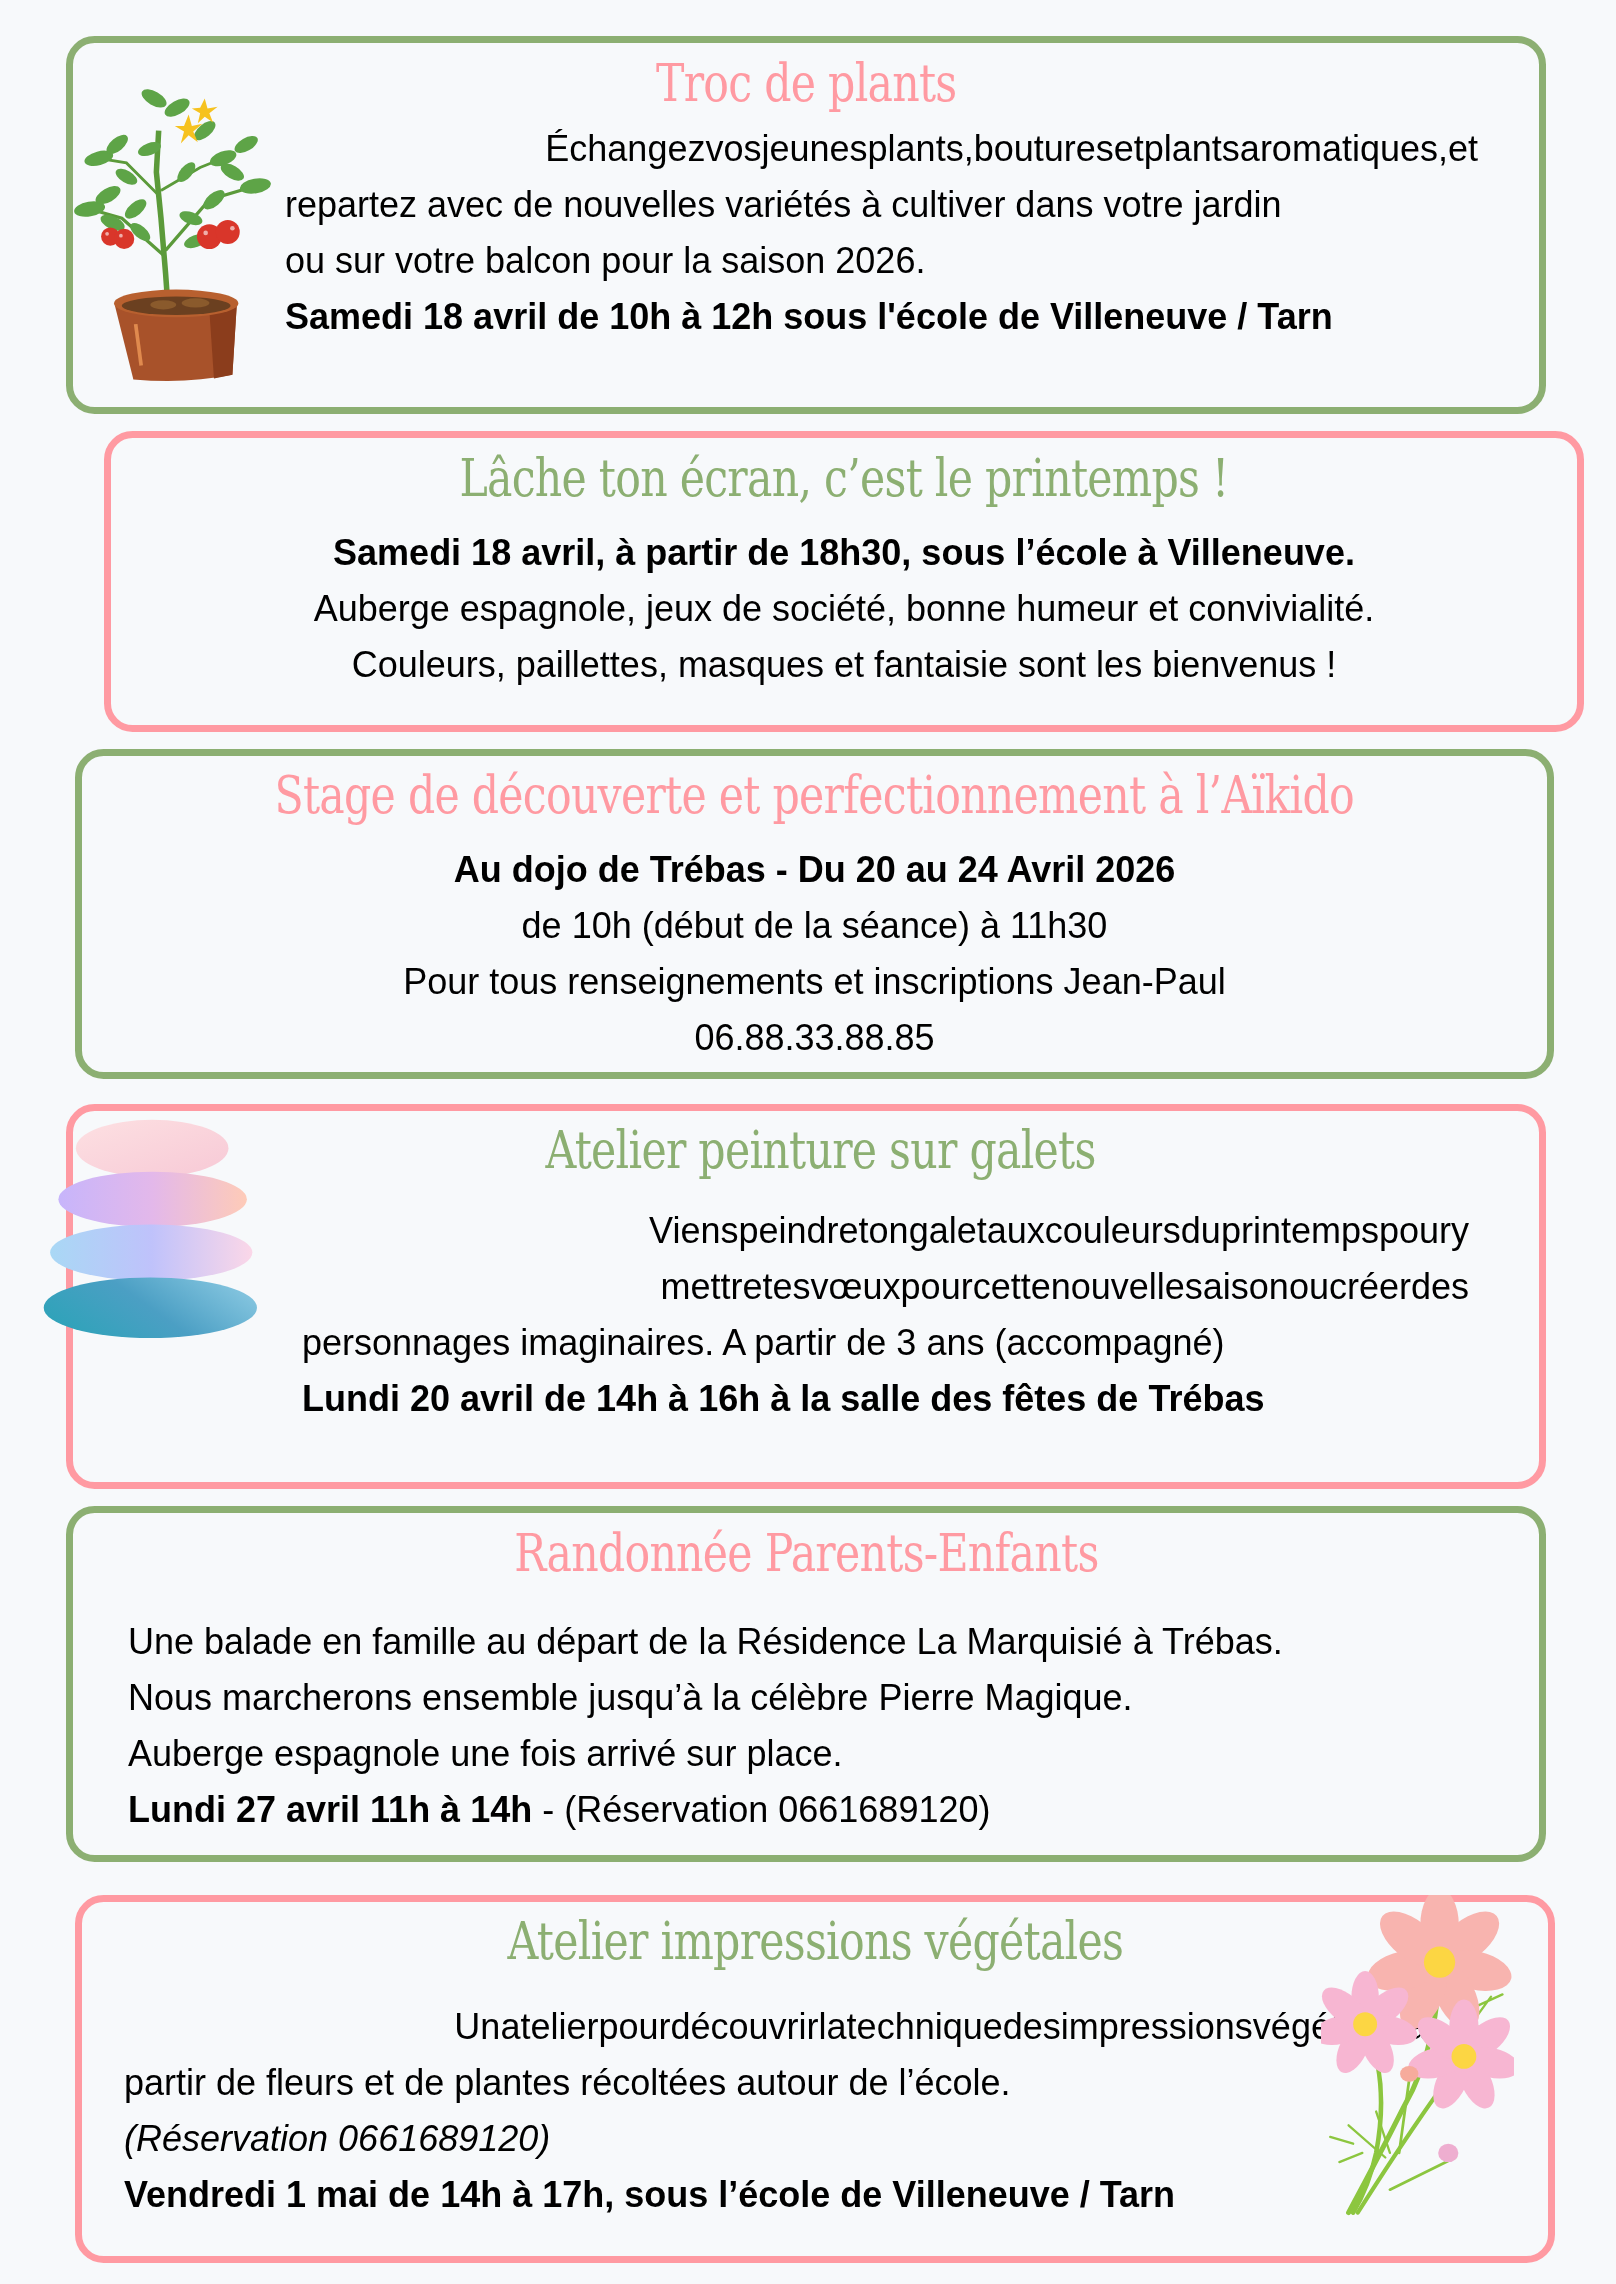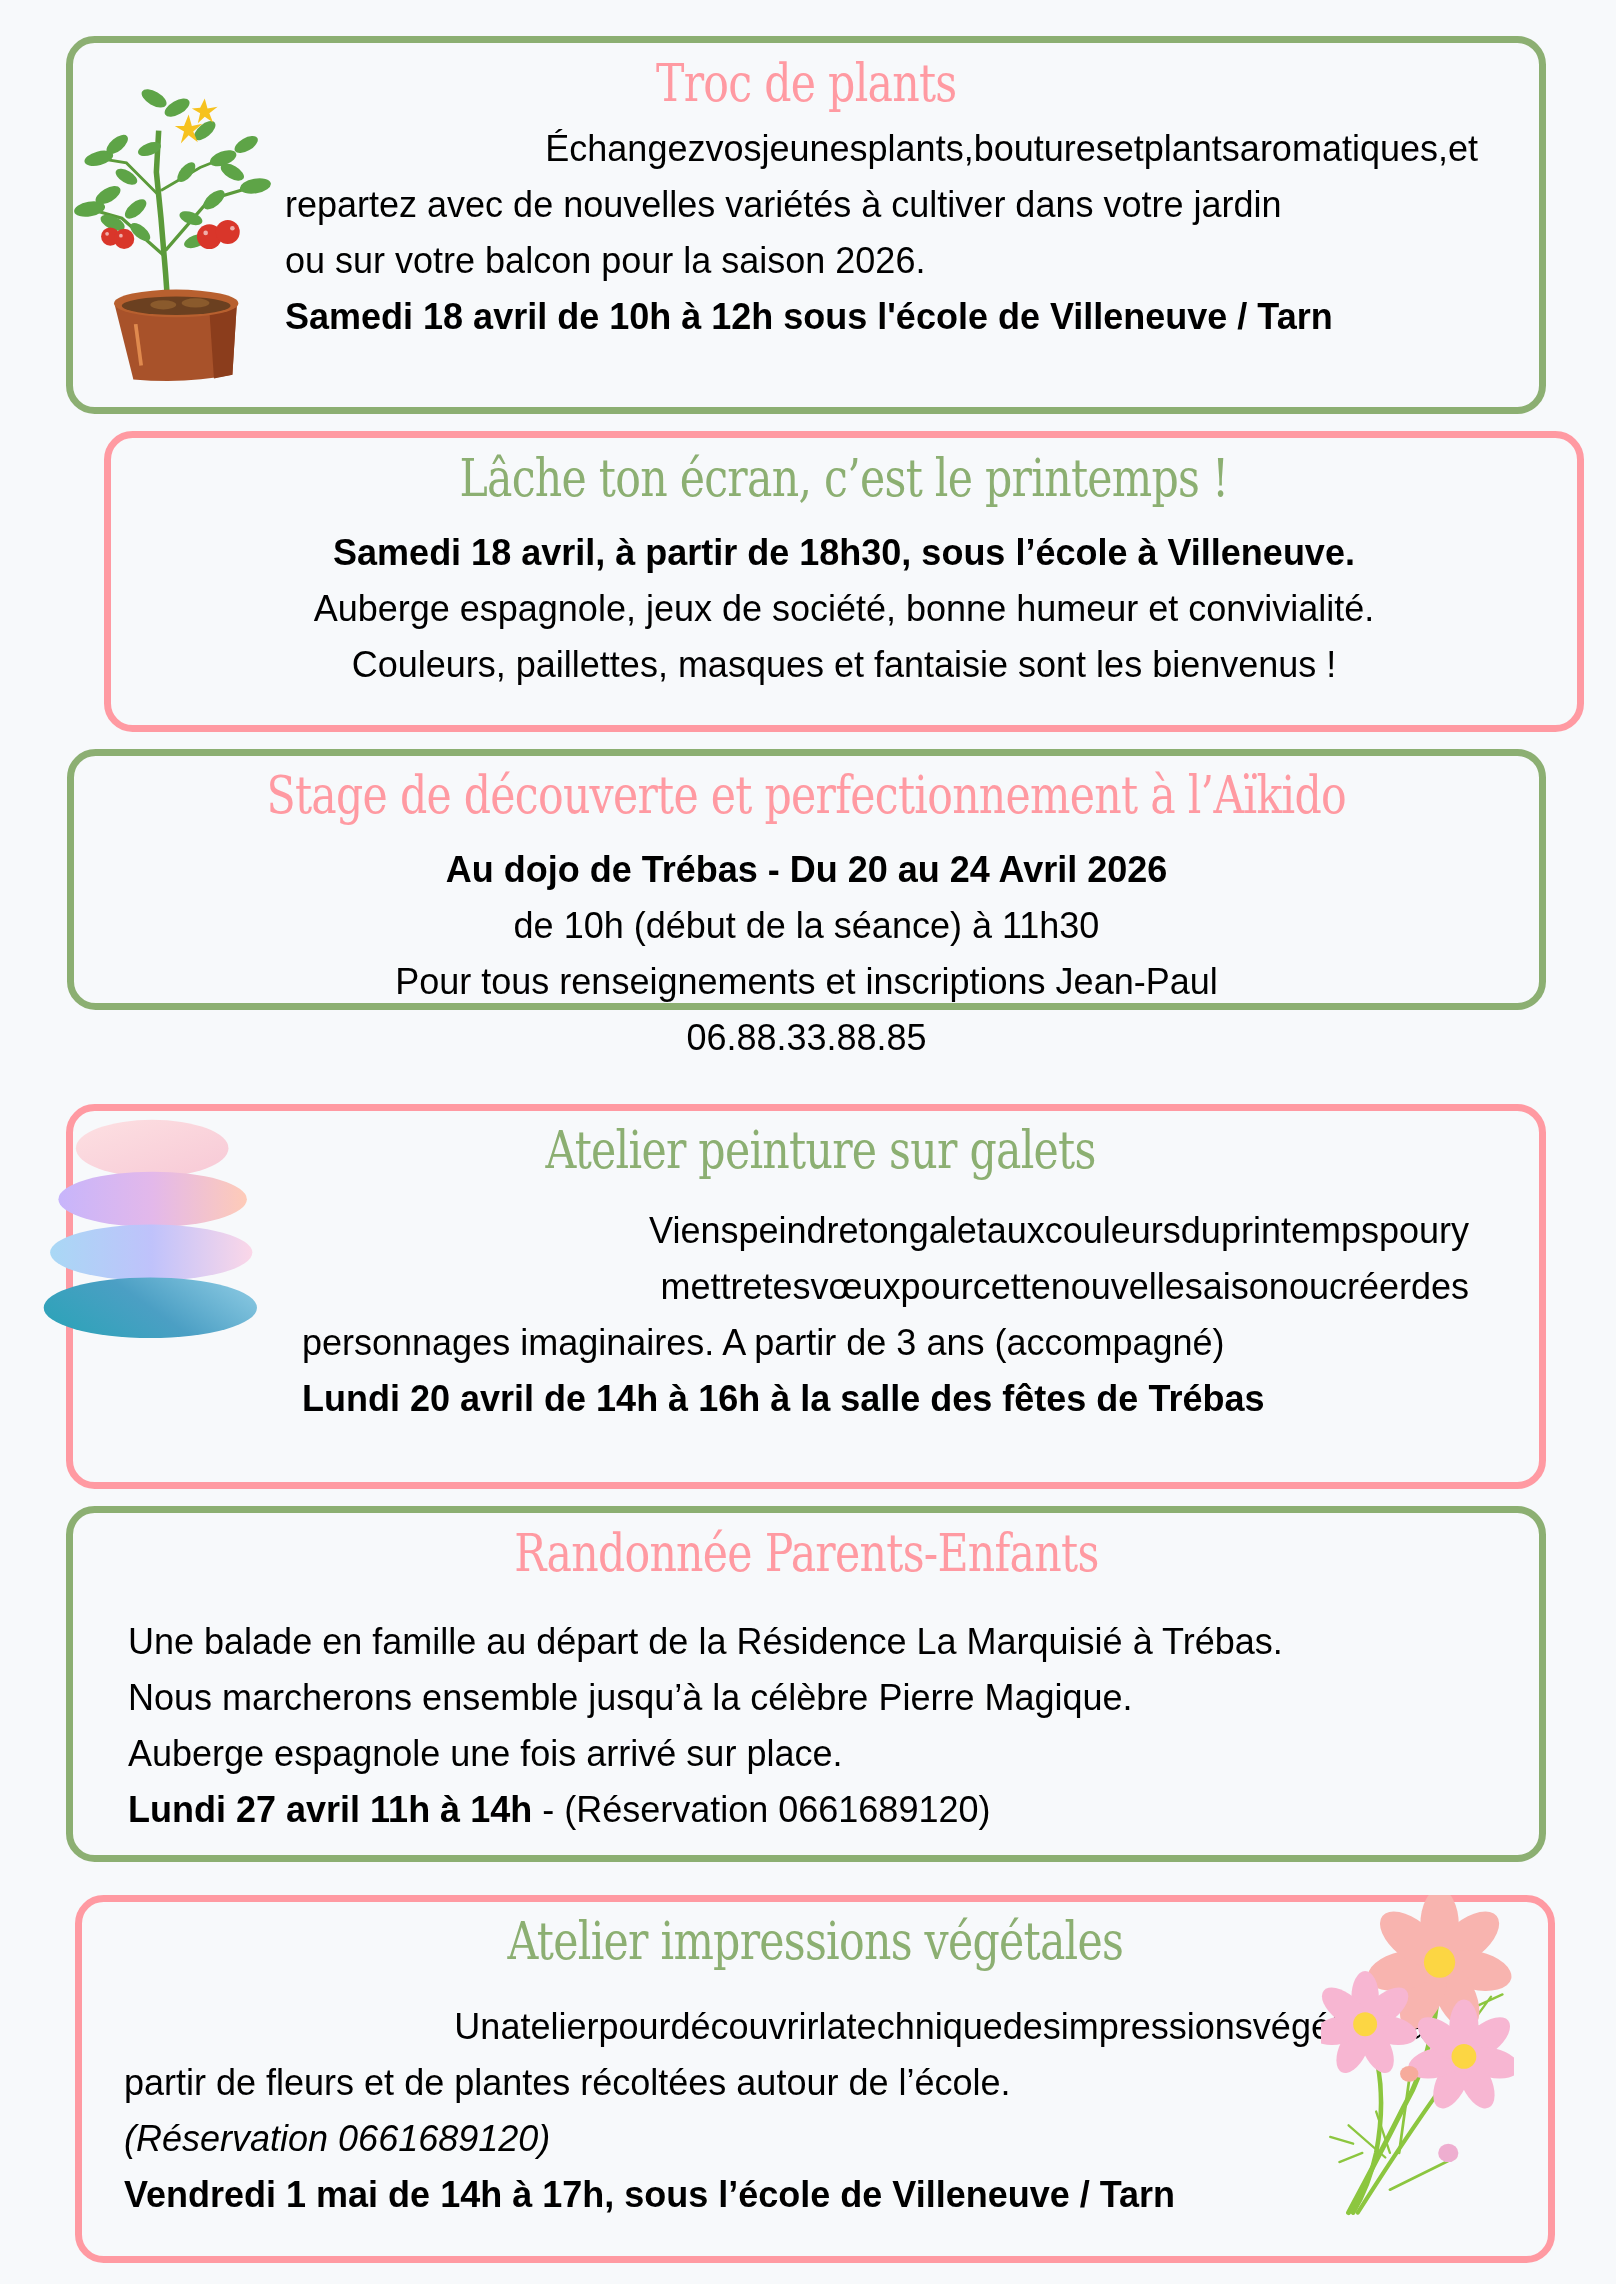--- a/index.html
+++ b/index.html
@@ -123,21 +123,21 @@
   <div class="title green" style="top:10px;">
     <span>Lâche ton écran, c’est le printemps !</span>
   </div>
   <div class="body center" style="left:0; right:0; top:87px;">
     <span class="line bold">Samedi 18 avril, à partir de 18h30, sous l’école à Villeneuve.</span>
     <span class="line">Auberge espagnole, jeux de société, bonne humeur et convivialité.</span>
     <span class="line">Couleurs, paillettes, masques et fantaisie sont les bienvenus !</span>
   </div>
 </div>
 
-<div class="card green" style="left:67px; top:749px; width:1479px; height:261px;">
+<div class="card green" style="left:75px; top:749px; width:1479px; height:330px;">
   <div class="title pink" style="top:9.2px;">
     <span>Stage de découverte et perfectionnement à l’Aïkido</span>
   </div>
   <div class="body center" style="left:0; right:0; top:86px;">
     <span class="line bold">Au dojo de Trébas - Du 20 au 24 Avril 2026</span>
     <span class="line">de 10h (début de la séance) à 11h30</span>
     <span class="line">Pour tous renseignements et inscriptions Jean-Paul</span>
     <span class="line">06.88.33.88.85</span>
   </div>
 </div>

